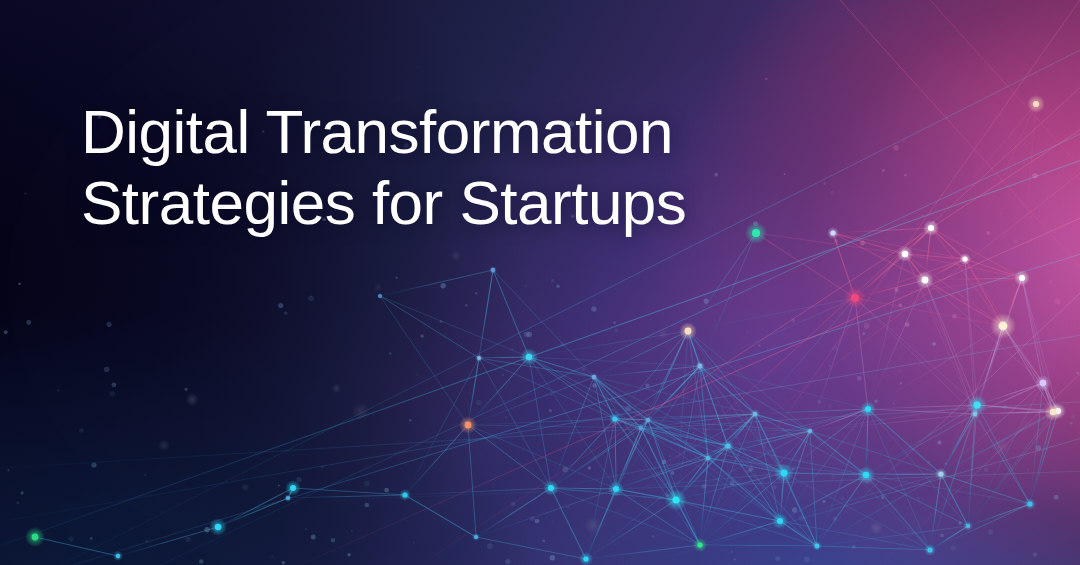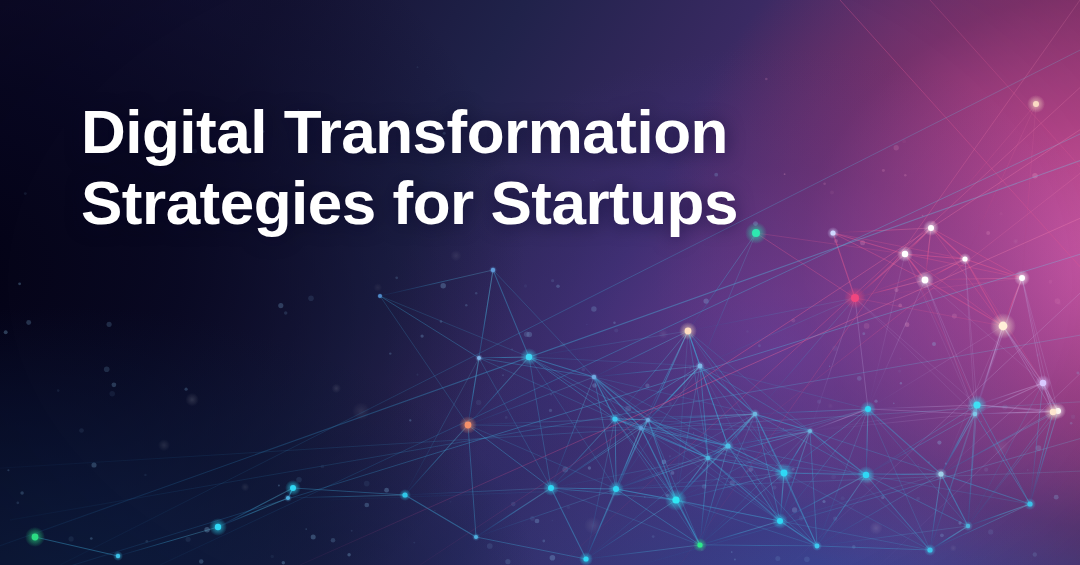--- a/index.html
+++ b/index.html
@@ -69,21 +69,21 @@
 
   
   #headline{
     position:absolute;
     left:81px;
     top:96px;
     margin:0;
     color:#ffffff;
     font-size:62px;
     line-height:71px;
-    font-weight:700;
+    font-weight:400;
     letter-spacing:-0.5px;
     text-shadow:0 2px 18px rgba(10,6,40,.55);
     white-space:pre-line;
     user-select:none;
   }
 </style>
 </head>
 <body>
 
 <div id="banner">

